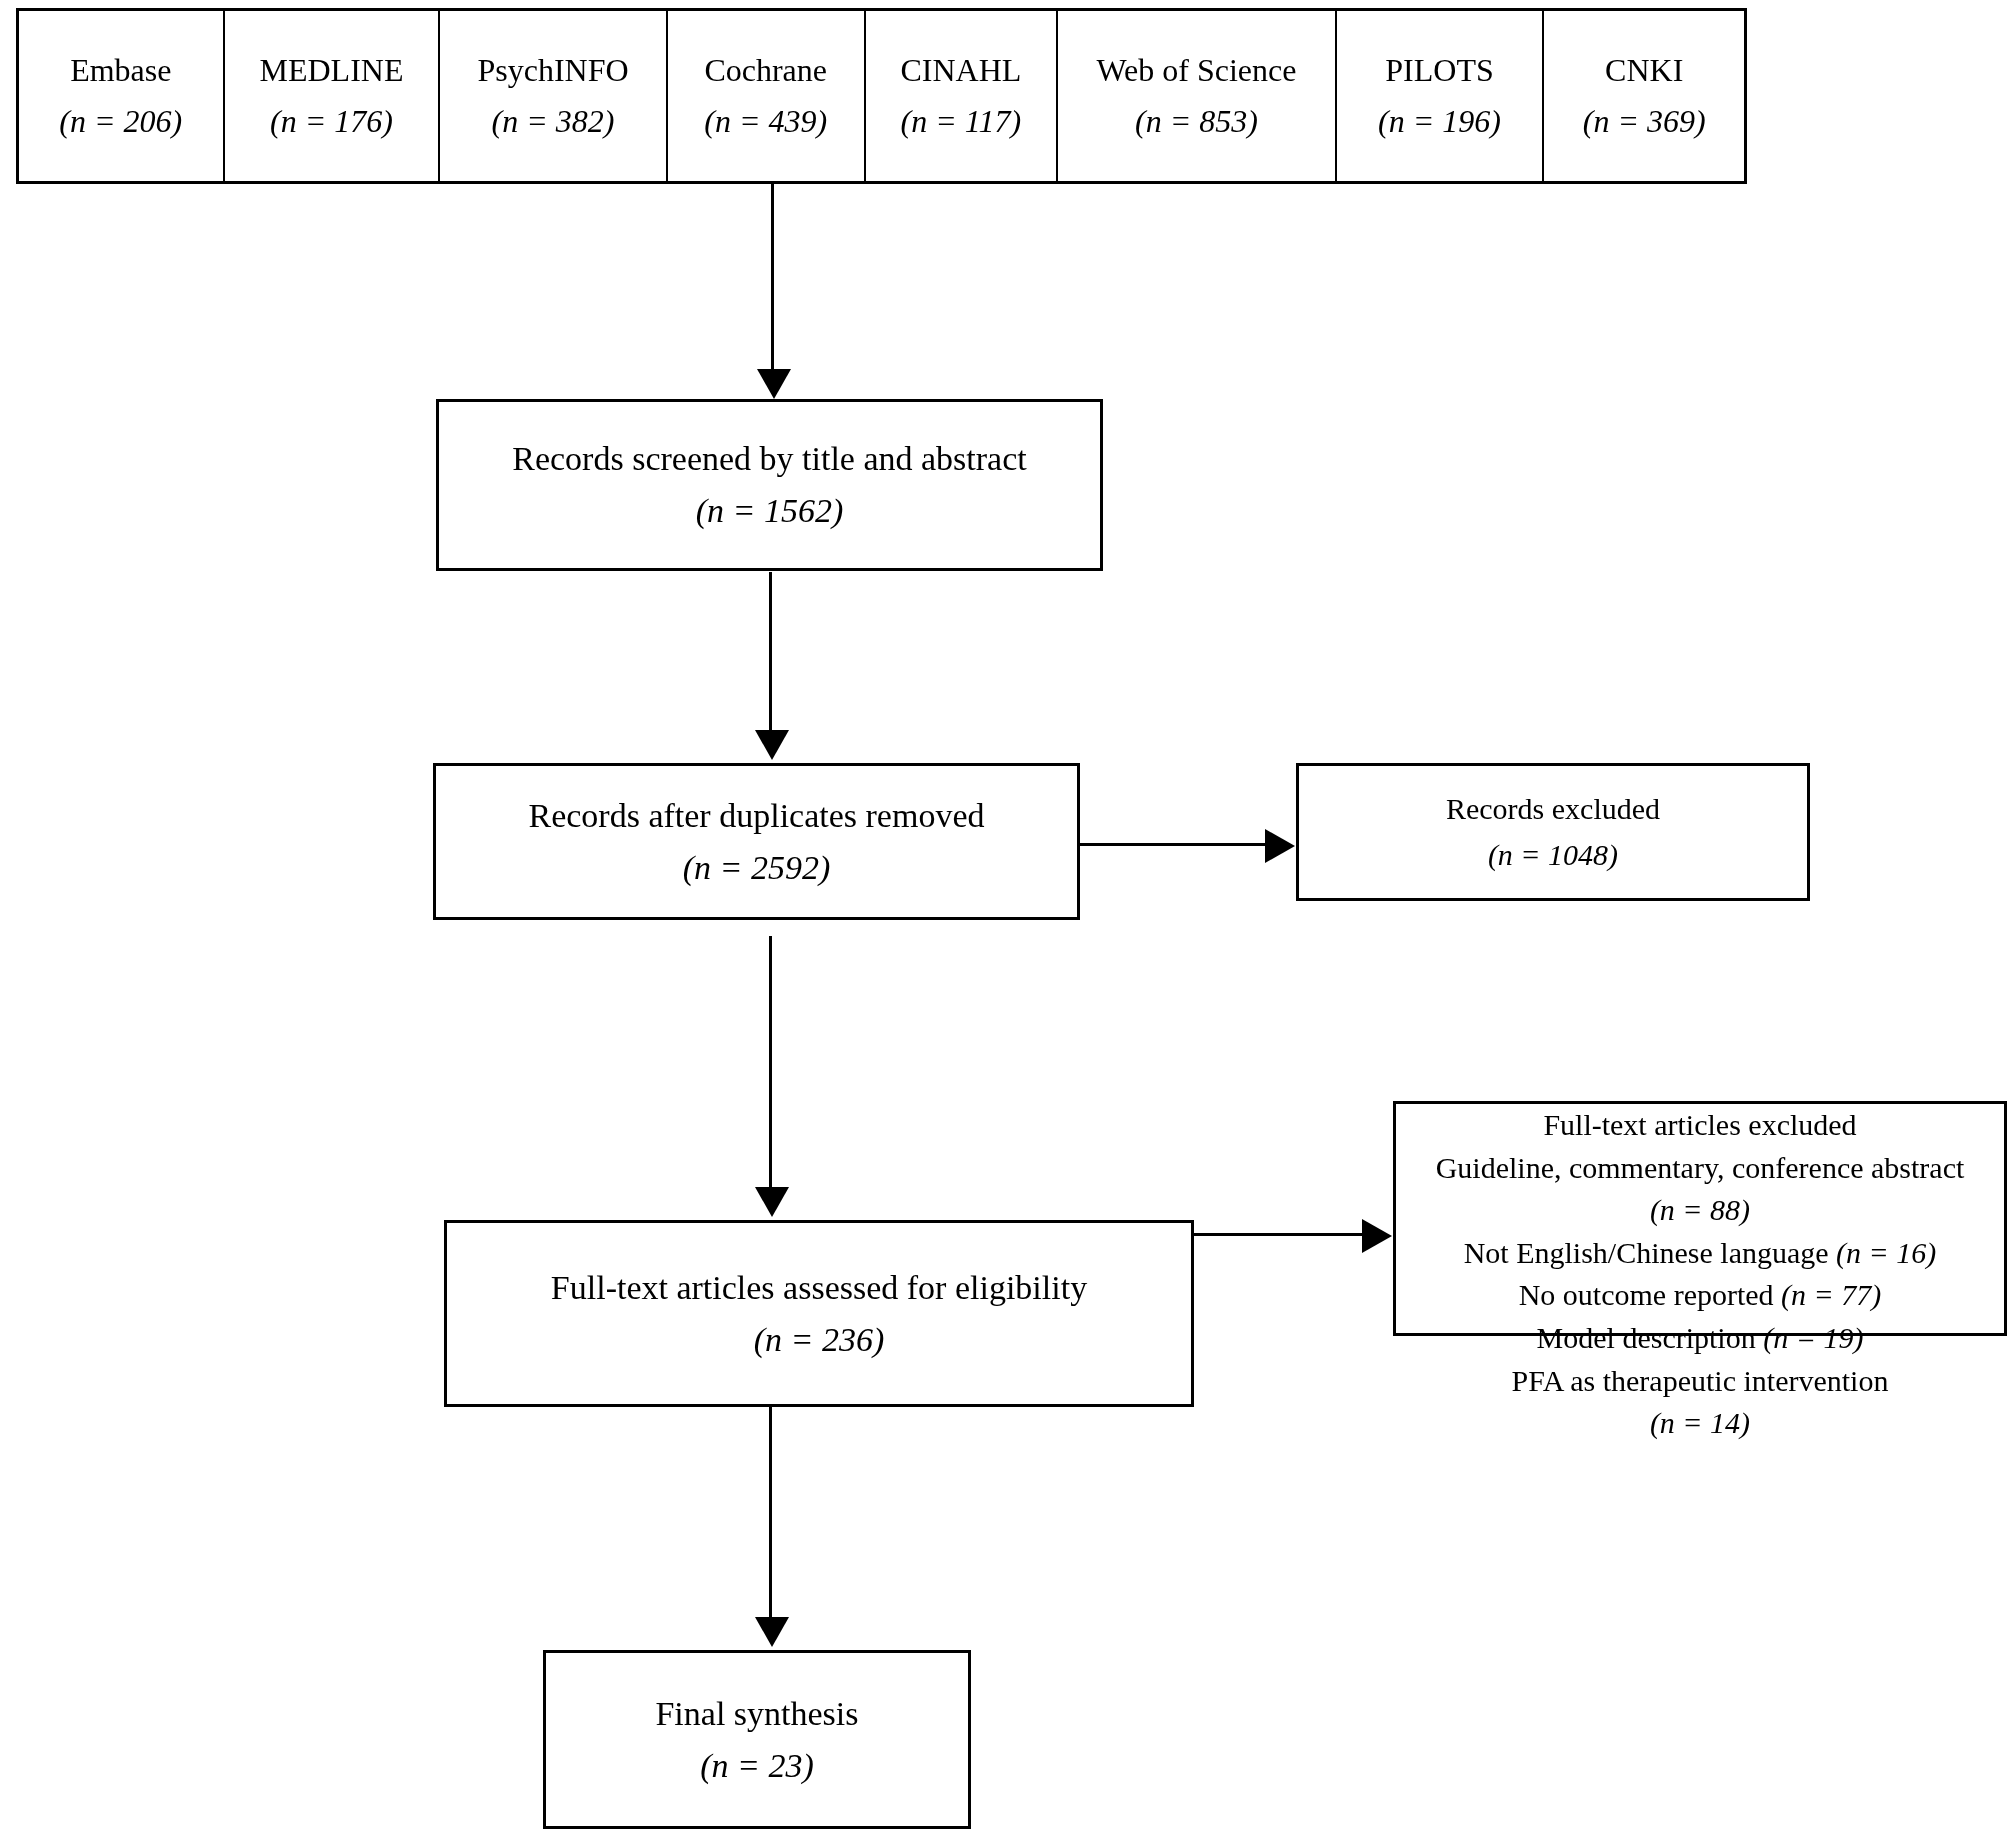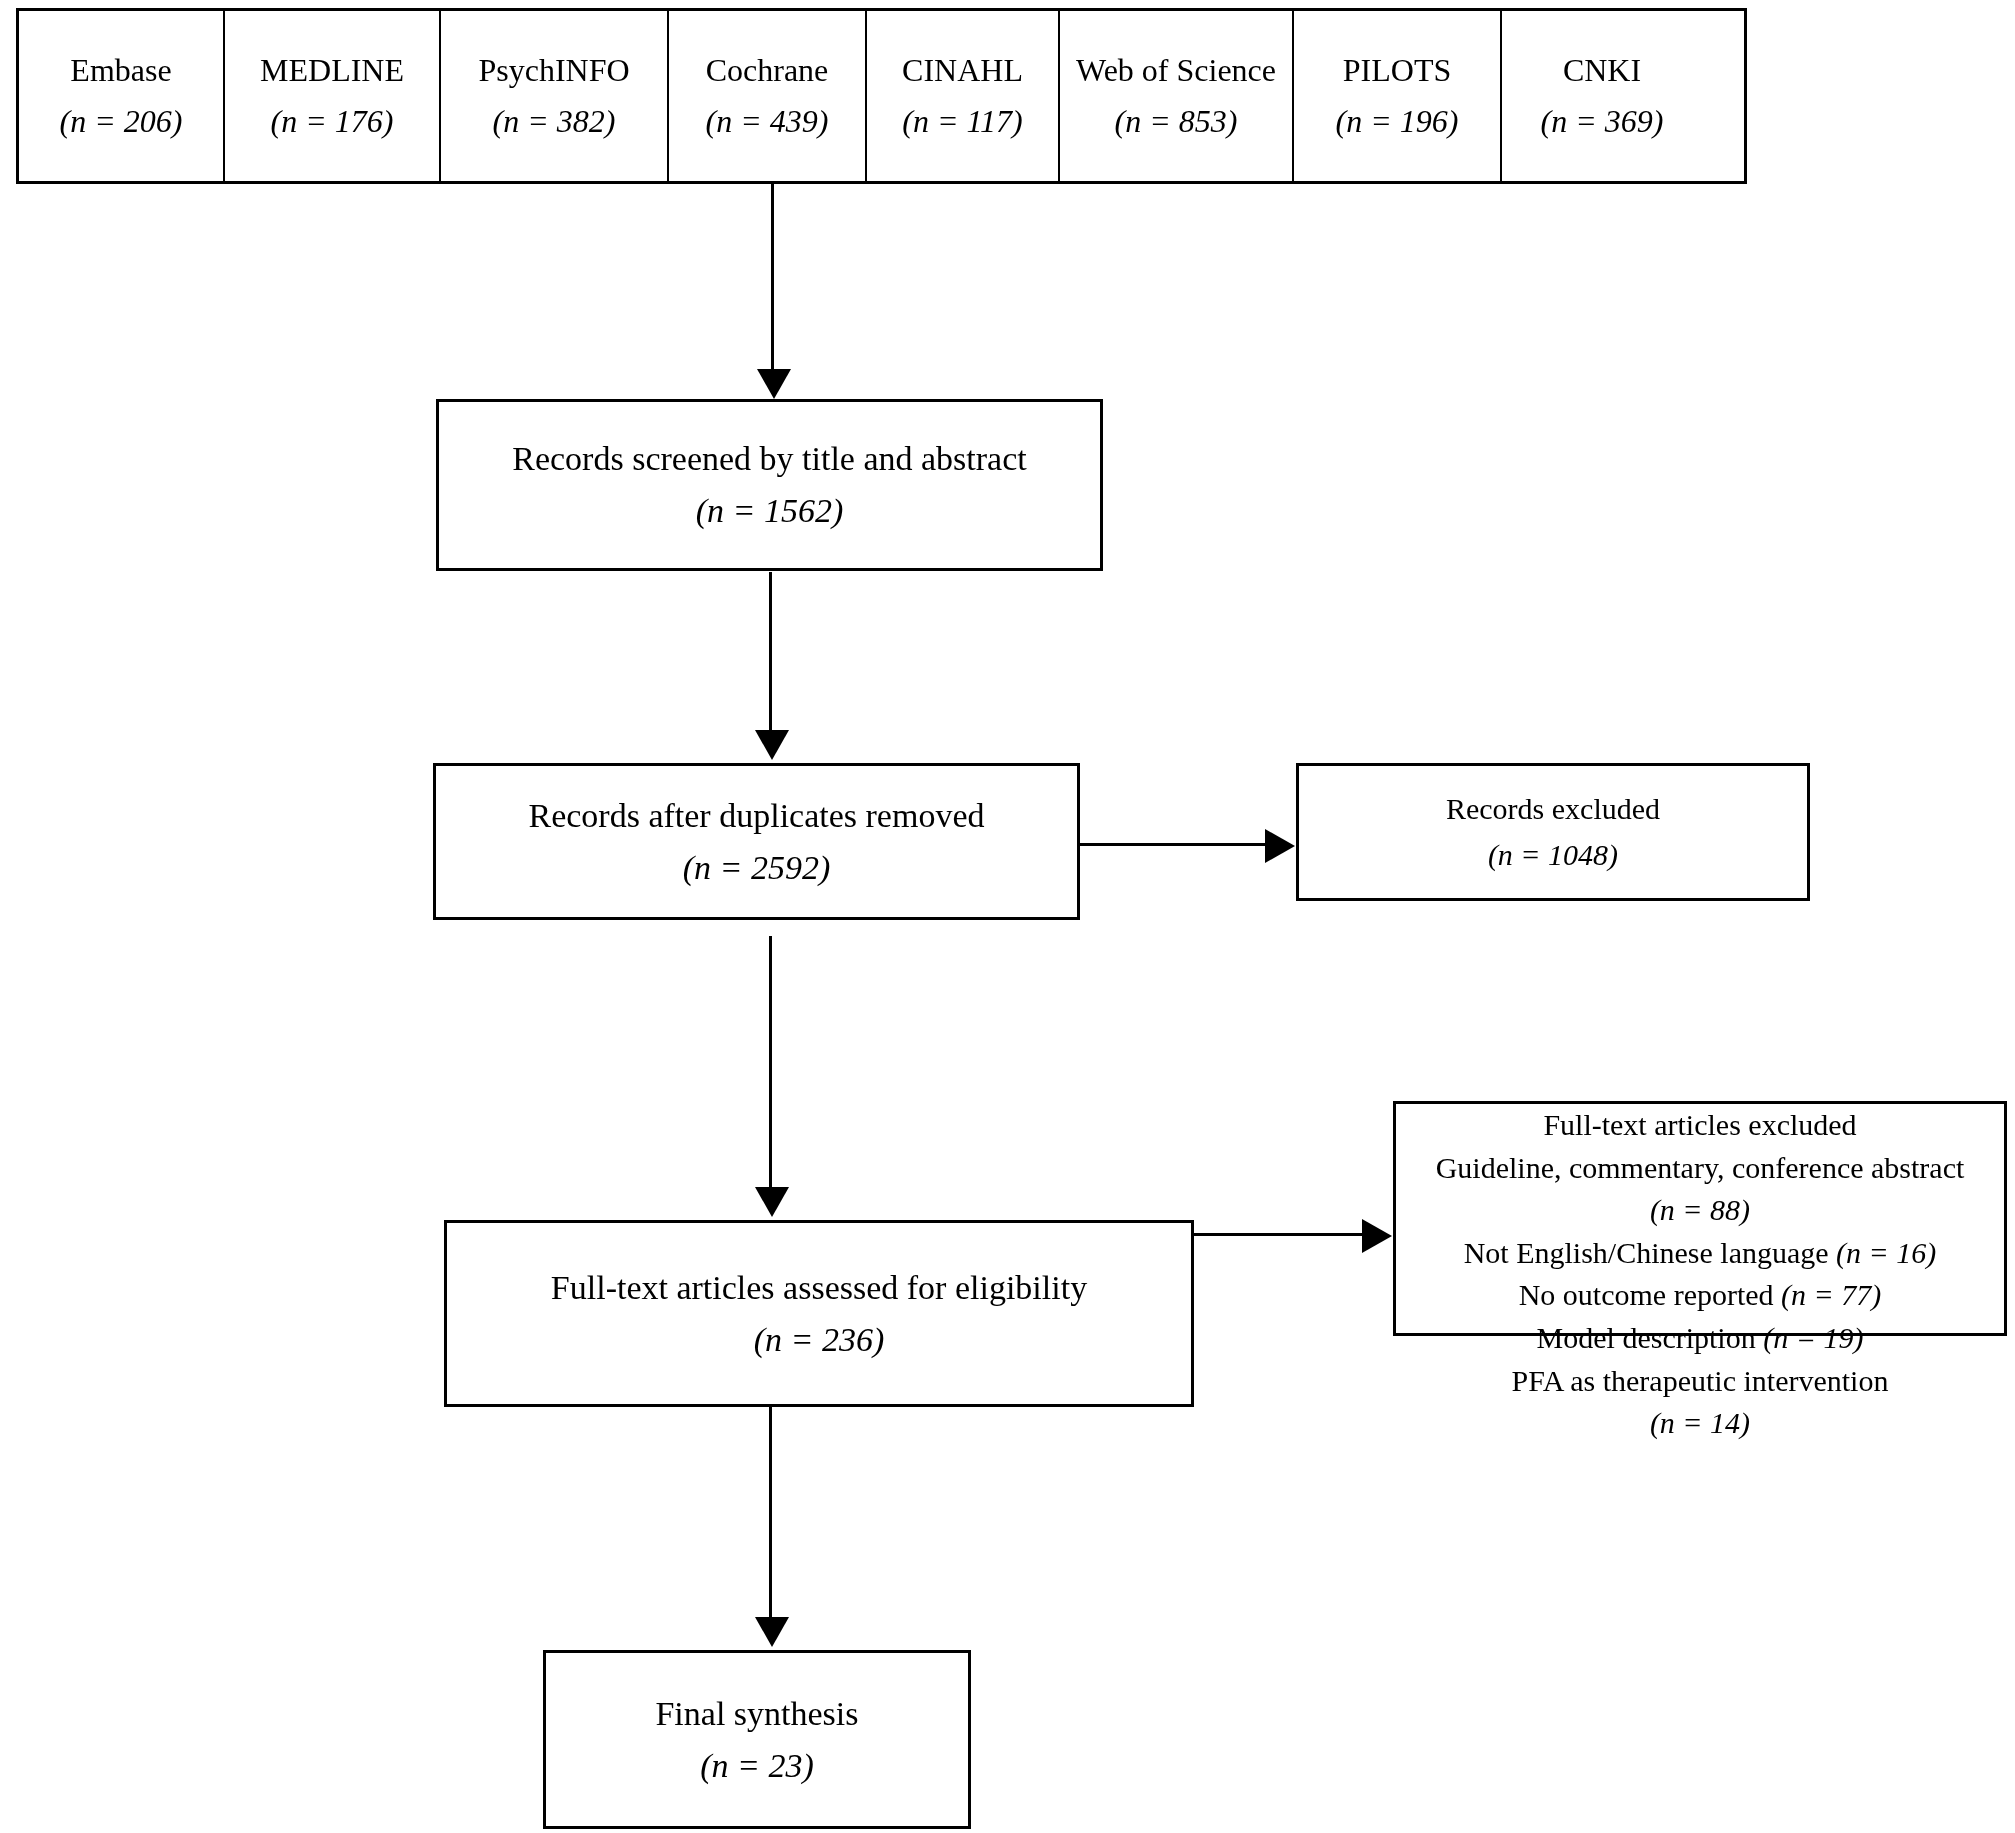--- a/index.html
+++ b/index.html
@@ -64,21 +64,21 @@
   }
   .source-cell:last-child { border-right: none; }
   .source-cell .line { white-space: nowrap; display:block;text-align:right; }
 
   
   .w-embase   { width: 206px; }
   .w-medline  { width: 216px; }
   .w-psych    { width: 228px; }
   .w-cochrane { width: 198px; }
   .w-cinahl   { width: 193px; }
-  .w-wos      { width: 234px; }
+  .w-wos      { width: 279px; }
   .w-pilots   { width: 208px; }
   .w-cnki     { width: 200px; }
 
   
   #box-screened {
     left: 436px; top: 399px; width: 667px; height: 172px;
     font-size: 34px;
   }
   #box-duplicates {
     left: 433px; top: 763px; width: 647px; height: 157px;

